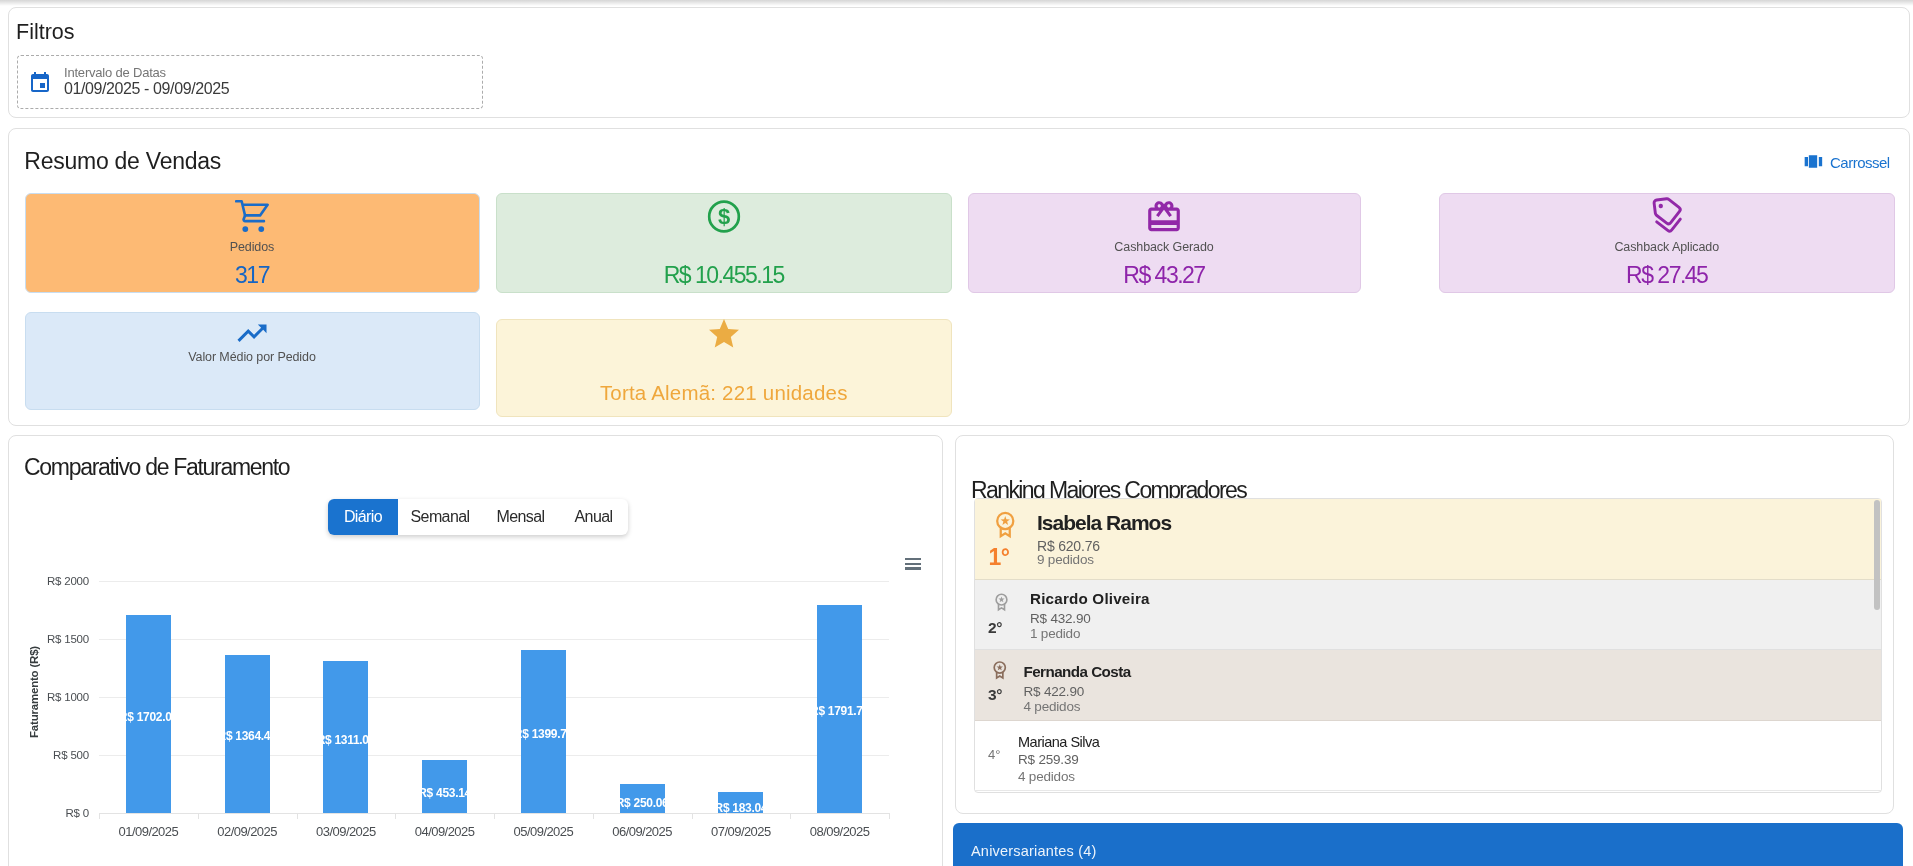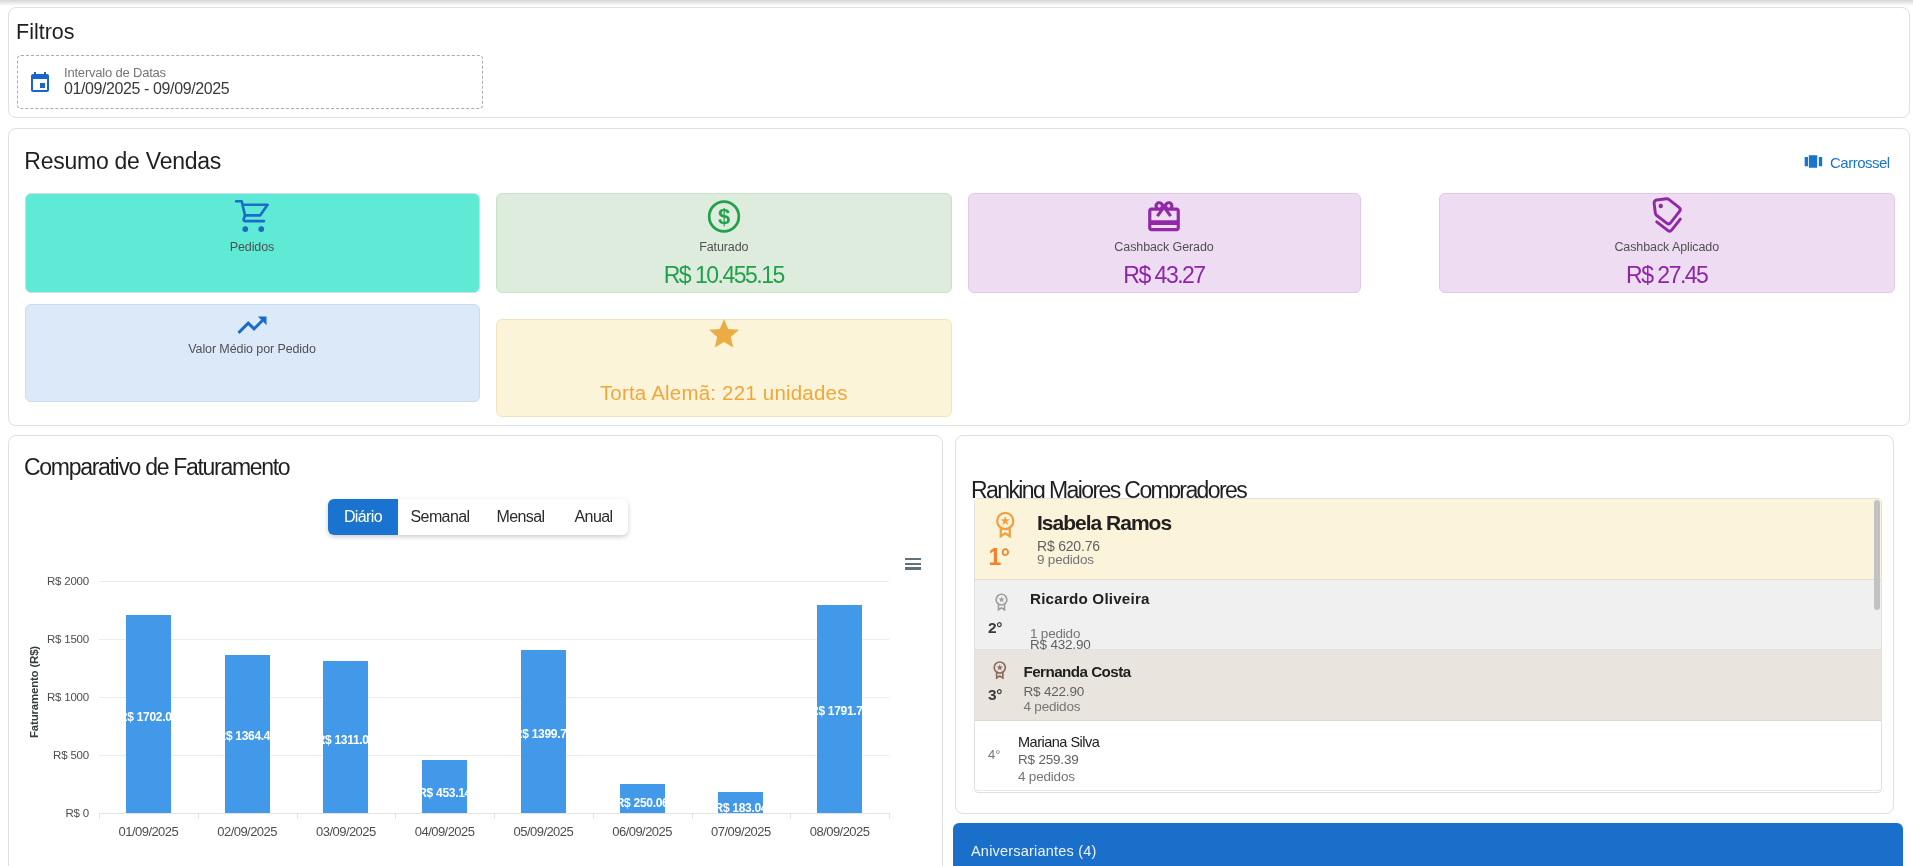--- a/index.html
+++ b/index.html
@@ -37,55 +37,55 @@
 <div class="abs" style="left:64px;top:64.5px;font-size:13px;color:#757575;letter-spacing:-0.2px">Intervalo de Datas</div>
 <div class="abs" style="left:64px;top:80px;font-size:16px;color:#3a3a3a;letter-spacing:-0.4px">01/09/2025 - 09/09/2025</div>
 
 <div class="card" style="left:8px;top:128px;width:1902px;height:298px"></div>
 <div class="h1" style="left:24.3px;top:147.5px;letter-spacing:-0.25px">Resumo de Vendas</div>
 <svg class="abs" style="left:1803px;top:152px" width="20" height="20" viewBox="0 0 24 24">
     <path fill="#1a73cf" d="M2 6h4v11H2V6zm5 13h10V4H7v15zm12-13h4v11h-4V6z"></path>
   </svg>
 <div class="abs" style="left:1830px;top:154px;font-size:15px;letter-spacing:-0.5px;color:#1a73cf">Carrossel</div>
 
-<div class="sc" style="left:24.5px;top:193px;width:455px;height:99.5px;background:#5eead4;border-color:#c8ddf0">
+<div class="sc" style="left:24.5px;top:193px;width:455px;height:99.5px;background:#fdba74;border-color:#c8ddf0">
  <svg class="icn" style="top:4.8px" width="34" height="34" viewBox="0 0 24 24" fill="none" stroke="#1a6cc8" stroke-width="1.85" stroke-linejoin="round" stroke-linecap="round">
       <path d="M0.8 1.55h3.9l2.4 10.05h10.6l5.3-7.5H5.3"></path>
       <path d="M7.1 11.6l-0.95 2.45a1.15 1.15 0 0 0 1.07 1.57h13.2"></path>
       <circle cx="7.27" cy="21.2" r="2.05" fill="#1a6cc8" stroke="none"></circle>
       <circle cx="18.55" cy="21.2" r="2.05" fill="#1a6cc8" stroke="none"></circle>
     </svg>
  <div class="sclabel" style="top:46px">Pedidos</div>
+ <div class="scval" style="top:67.5px;color:#1565c4">317</div>
 </div>
 <div class="sc" style="left:496px;top:193px;width:455.5px;height:99.5px;background:#ddecdd;border-color:#c9e0ca">
  <svg class="icn" style="top:6.2px" width="33" height="33" viewBox="0 0 24 24">
       <circle cx="12" cy="12" r="10.8" fill="none" stroke="#22a14c" stroke-width="2"></circle>
       <text x="12" y="17.8" text-anchor="middle" font-size="16" font-weight="bold" fill="#22a14c" font-family="Liberation Sans">$</text>
     </svg>
- <div class="sclabel" style="top:46px">Faturado</div>
  <div class="scval" style="top:67.5px;color:#22a14c">R$ 10.455.15</div>
 </div>
 <div class="sc" style="left:967.5px;top:193px;width:393px;height:99.5px;background:#eedcf2;border-color:#e0c8e6">
  <svg class="icn" style="top:4.2px" width="38" height="38" viewBox="0 0 24 24">
       <path fill="#9228a8" d="M20 6h-2.18c.11-.31.18-.65.18-1 0-1.66-1.34-3-3-3-1.05 0-1.96.54-2.5 1.35l-.5.67-.5-.68C10.96 2.54 10.05 2 9 2 7.34 2 6 3.34 6 5c0 .35.07.69.18 1H4c-1.11 0-1.99.89-1.99 2L2 19c0 1.11.89 2 2 2h16c1.11 0 2-.89 2-2V8c0-1.11-.89-2-2-2zm-5-2c.55 0 1 .45 1 1s-.45 1-1 1-1-.45-1-1 .45-1 1-1zM9 4c.55 0 1 .45 1 1s-.45 1-1 1-1-.45-1-1 .45-1 1-1zm11 15H4v-2h16v2zm0-5H4V8h5.08L7 10.83 8.62 12 11 8.76l1-1.36 1 1.36L15.38 12 17 10.83 14.92 8H20v6z"></path>
     </svg>
  <div class="sclabel" style="top:46px">Cashback Gerado</div>
  <div class="scval" style="top:67.5px;color:#8e24aa">R$ 43.27</div>
 </div>
 <div class="sc" style="left:1439px;top:193px;width:455.5px;height:99.5px;background:#eedcf2;border-color:#e0c8e6">
  <svg class="icn" style="top:0.5px;transform:translateX(-50%) rotate(-7deg)" width="35" height="42" viewBox="0 0 24 28.8" fill="none" stroke="#9228a8" stroke-width="2" stroke-linejoin="round">
       <path d="M13.2 2.6c.5 0 1 .2 1.4.6l6.3 6.3c.8.8.8 2 0 2.8l-6.9 6.9c-.8.8-2 .8-2.8 0L4.9 13a2 2 0 0 1-.6-1.4V4.6c0-1.1.9-2 2-2z"></path>
       <circle cx="8.6" cy="7.1" r="1.5" fill="#9228a8" stroke="none"></circle>
       <path d="M4.5 17.5l6.8 6.8c.8.8 2 .8 2.8 0l6.7-6.7" stroke-linecap="round"></path>
     </svg>
  <div class="sclabel" style="top:46px">Cashback Aplicado</div>
  <div class="scval" style="top:67.5px;color:#8e24aa">R$ 27.45</div>
 </div>
 
-<div class="sc" style="left:24.5px;top:304px;width:455px;height:98px;background:#dbe9f8;border-color:#c8ddf0">
+<div class="sc" style="left:24.5px;top:312px;width:455px;height:98px;background:#dbe9f8;border-color:#c8ddf0">
  <svg class="icn" style="top:9.7px" width="35" height="24.7" viewBox="0 0 24 17">
       <path fill="#1a6cc8" d="M16 1l2.29 2.29-4.88 4.88-4-4L2 11.59 3.41 13l6-6 4 4 6.3-6.29L22 7V1z"></path>
     </svg>
  <div class="sclabel" style="top:36.5px">Valor Médio por Pedido</div>
 </div>
 <div class="sc" style="left:496px;top:318.5px;width:455.5px;height:98px;background:#fcf4d9;border-color:#f0e4bd">
  <svg class="icn" style="top:-3.8px" width="36" height="36" viewBox="0 0 24 24">
       <path fill="#ebac43" d="M12 17.27 18.18 21l-1.64-7.03L22 9.24l-7.19-.61L12 2 9.19 8.63 2 9.24l5.46 4.73L5.82 21z"></path>
     </svg>
  <div class="scval" style="top:61.5px;color:#efa73c;font-size:20.5px;letter-spacing:0.2px;line-height:24px">Torta Alemã: 221 unidades</div>
@@ -196,21 +196,21 @@
 
 <svg class="abs" style="left:993.5px;top:591.3px" width="15" height="23" viewBox="0 0 24 30">
     <g fill="none" stroke="#9e9e9e" stroke-width="2.6">
       <circle cx="12" cy="10.4" r="8.6"></circle>
       <path d="M7.2 17.2v9.4l4.8-3 4.8 3v-9.4"></path>
     </g>
     <polygon fill="#9e9e9e" points="12.00,5.20 13.23,8.70 16.95,8.79 14.00,11.05 15.06,14.61 12.00,12.50 8.94,14.61 10.00,11.05 7.05,8.79 10.77,8.70"></polygon>
   </svg>
 <div class="abs" style="left:988px;top:619px;font-size:15.5px;line-height:18px;font-weight:bold;color:#3a3a3a;letter-spacing:-0.3px">2°</div>
 <div class="nm" style="left:1030px;top:589.4px;font-size:15.2px;letter-spacing:0.2px;line-height:19px">Ricardo Oliveira</div>
-<div class="sub" style="left:1030px;top:637px">R$ 432.90</div>
+<div class="sub" style="left:1030px;top:611px">R$ 432.90</div>
 <div class="sub2" style="left:1030px;top:625.5px">1 pedido</div>
 
 <svg class="abs" style="left:991.5px;top:658.5px" width="15.5" height="23" viewBox="0 0 24 30">
     <g fill="none" stroke="#8a6d5c" stroke-width="2.6">
       <circle cx="12" cy="10.4" r="8.6"></circle>
       <path d="M7.2 17.2v9.4l4.8-3 4.8 3v-9.4"></path>
     </g>
     <polygon fill="#8a6d5c" points="12.00,5.20 13.23,8.70 16.95,8.79 14.00,11.05 15.06,14.61 12.00,12.50 8.94,14.61 10.00,11.05 7.05,8.79 10.77,8.70"></polygon>
   </svg>
 <div class="abs" style="left:988px;top:686.2px;font-size:15.5px;line-height:18px;font-weight:bold;color:#3a3a3a;letter-spacing:-0.3px">3°</div>

